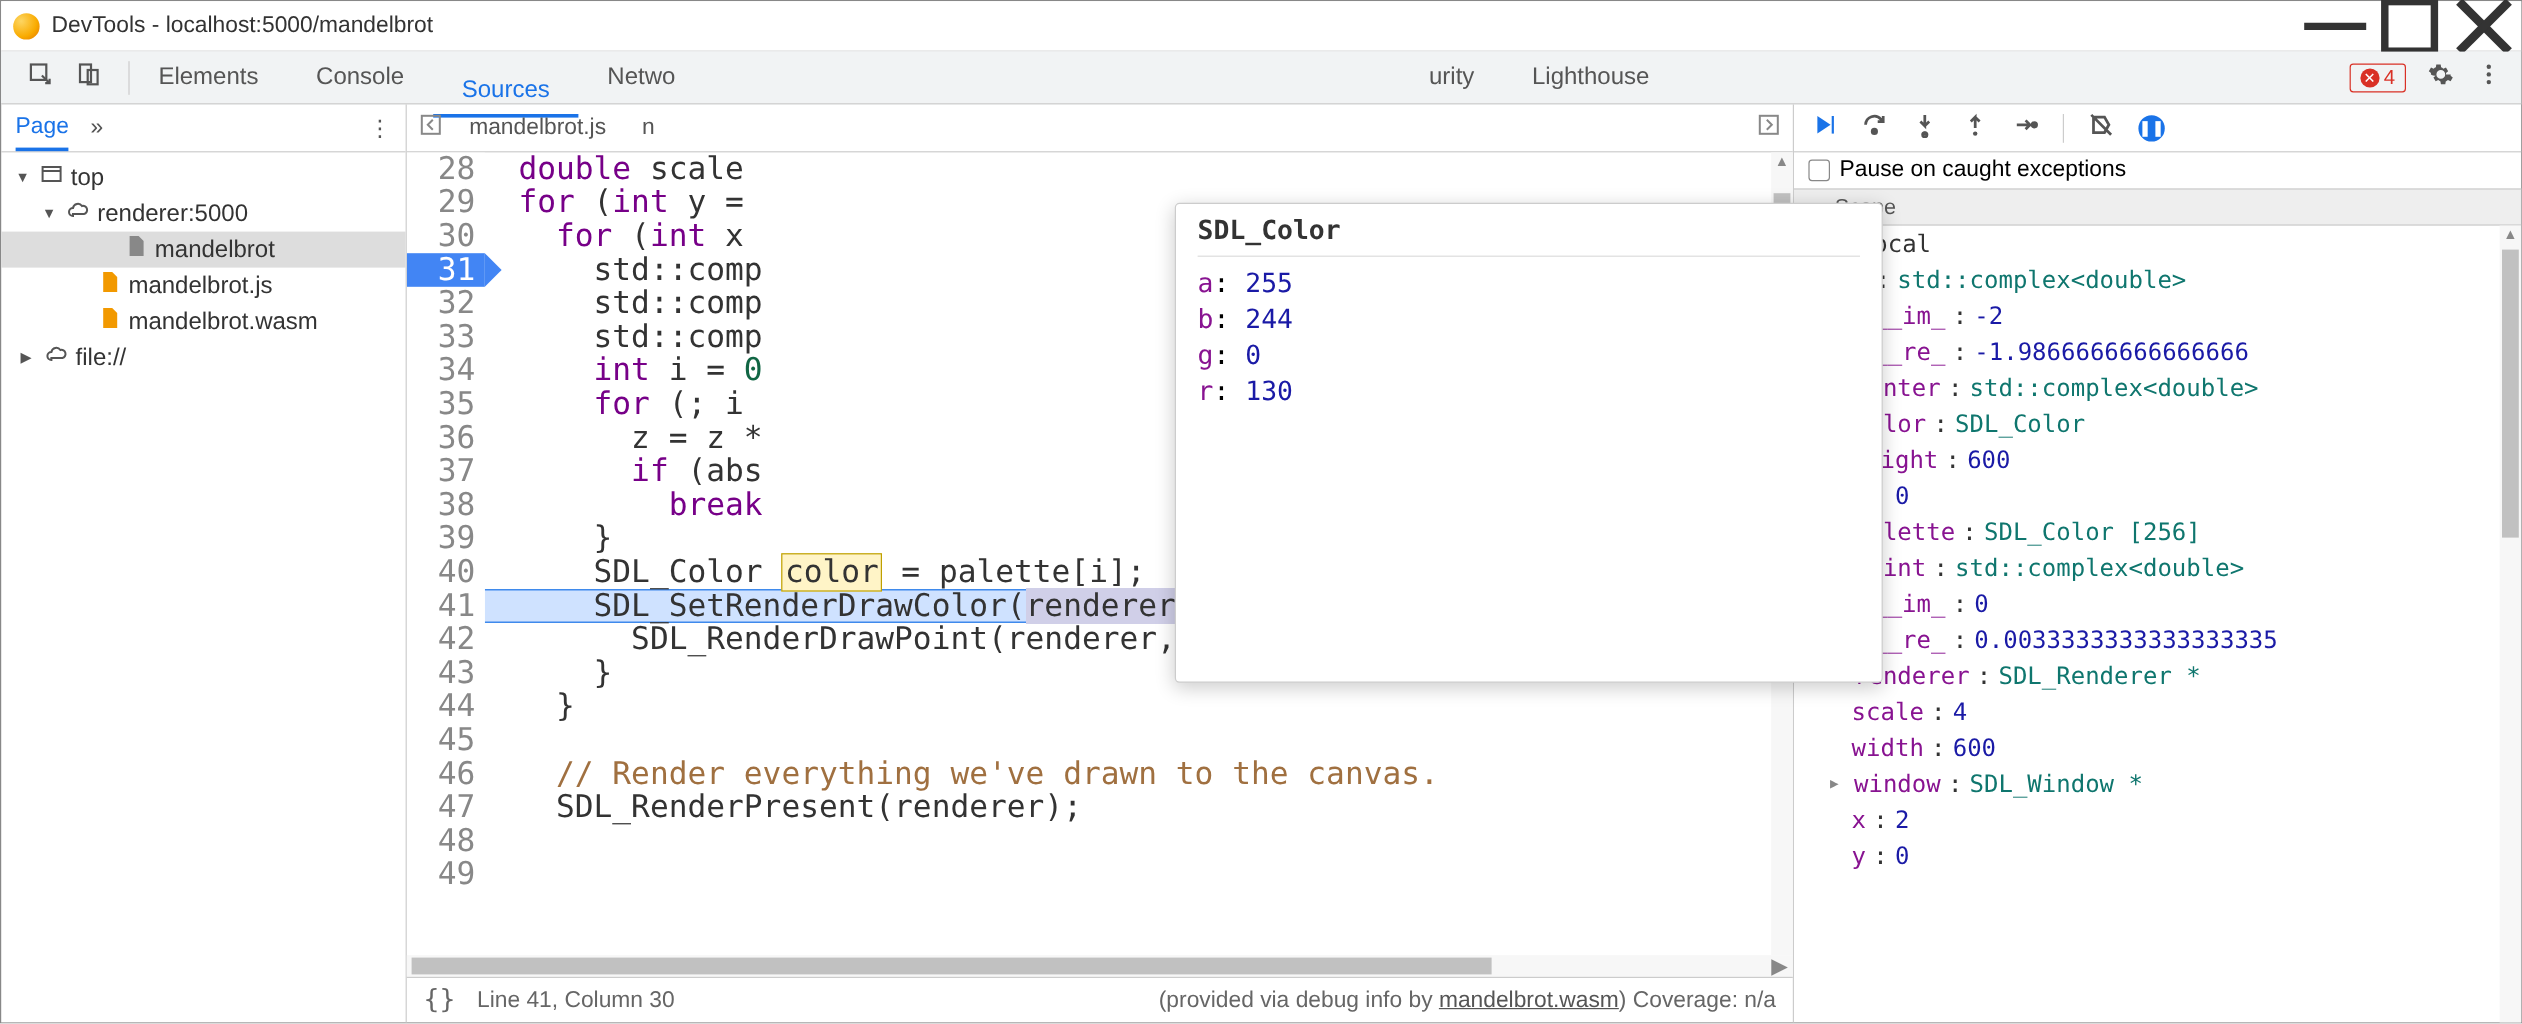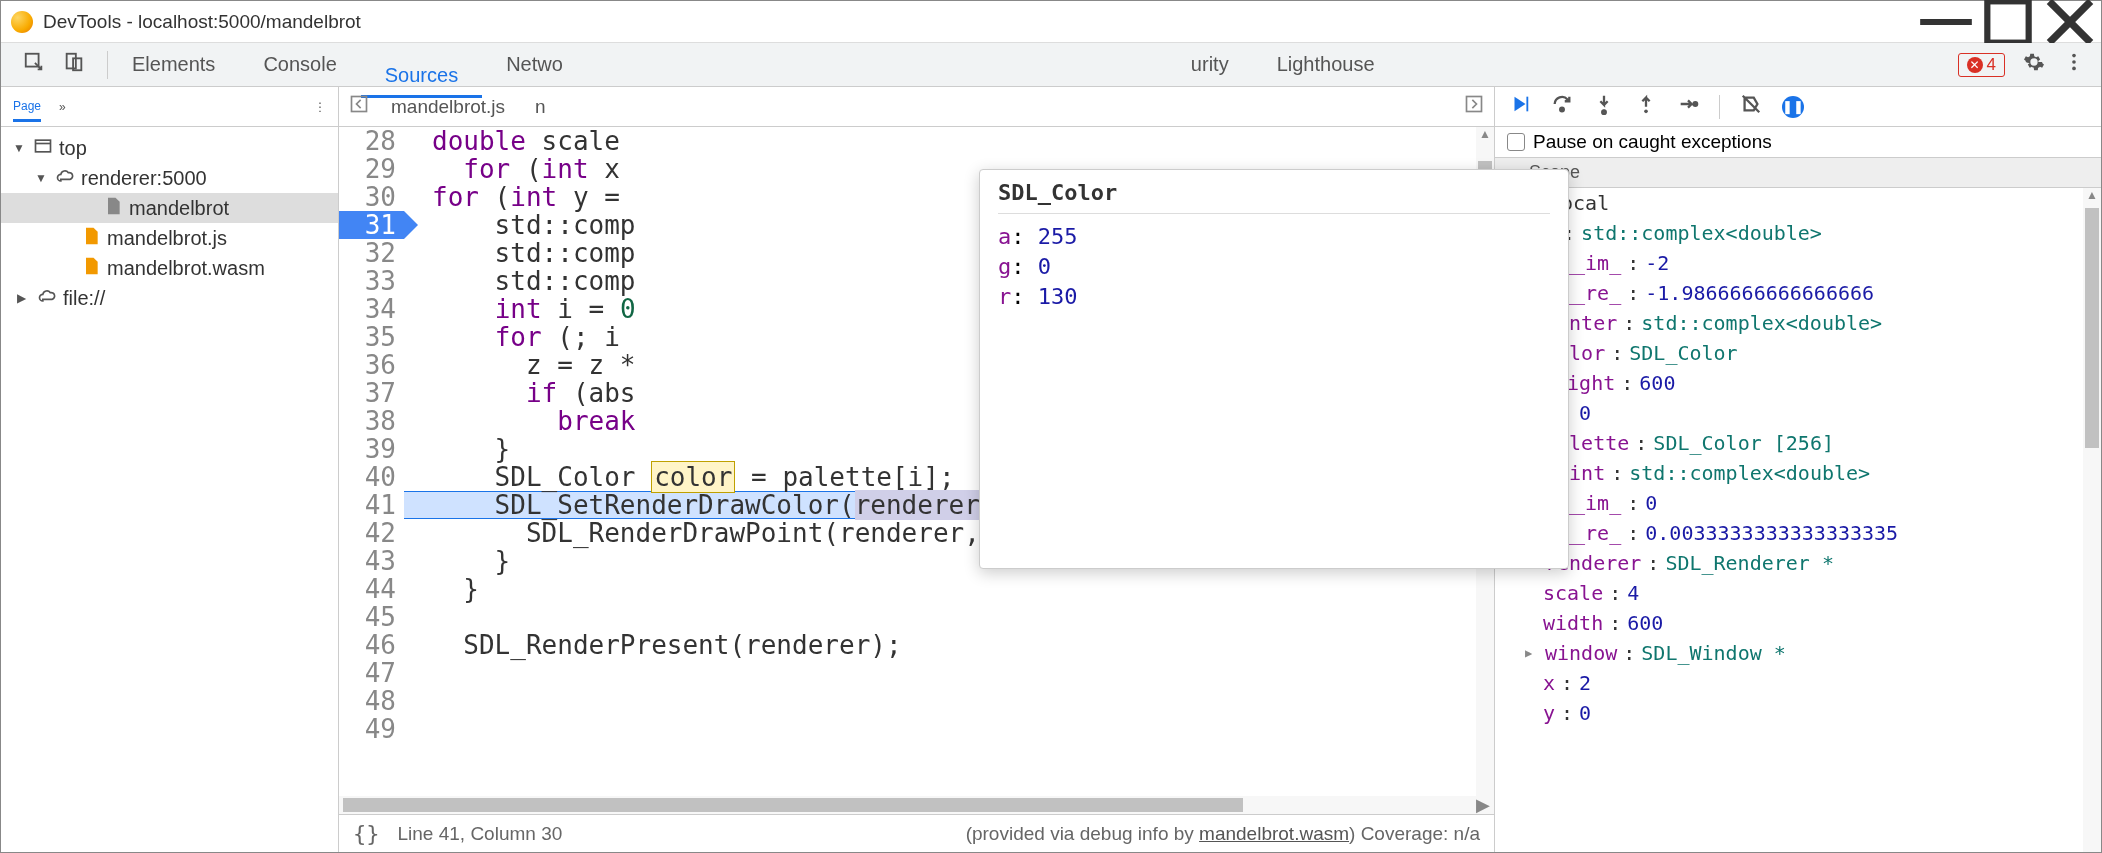--- a/index.html
+++ b/index.html
@@ -54,21 +54,21 @@
 .tabright { margin-left: auto; display: flex; align-items: center; gap: 18px; padding-right: 16px; }
 .errbadge {
   border: 1px solid #d93025; border-radius: 3px; padding: 1px 8px;
   display: flex; align-items: center; gap: 4px; color: #d93025; font-size: 17px;
 }
 .errbadge .circ { width: 16px; height: 16px; background: #d93025; border-radius: 50%; color: #fff; font-size: 12px; display: flex; align-items: center; justify-content: center; }
 .gear svg, .more svg { width: 22px; height: 22px; }
 .body { flex: 1; display: flex; min-height: 0; }
 
 .leftpanel { width: 338px; border-right: 1px solid #ccc; display: flex; flex-direction: column; }
-.lp-tabs { height: 40px; border-bottom: 1px solid #ccc; display: flex; align-items: center; padding: 0 12px; gap: 18px; font-size: 12px; }
+.lp-tabs { height: 40px; border-bottom: 1px solid #ccc; display: flex; align-items: center; padding: 0 12px; gap: 18px; font-size: 19px; }
 .lp-tabs .pg { color: #1a73e8; border-bottom: 3px solid #1a73e8; padding-bottom: 6px; position: relative; top: 4px; }
 .lp-tabs .chev { color: #555; }
 .lp-tabs .menu { margin-left: auto; color: #555; }
 .lp-tree { padding: 6px 0; font-size: 20px; color: #333; }
 .lp-row { display: flex; align-items: center; height: 30px; padding-left: 12px; gap: 6px; }
 .tri { width: 14px; display: inline-block; color: #555; font-size: 12px; }
 .fold-icon svg, .cloud-icon svg, .file-icon svg { width: 20px; height: 20px; flex-shrink: 0; }
 .file-yellow svg path { fill: #f29900; }
 .file-gray svg path { fill: #888; }
 .lp-row.sel { background: #ddd; }
@@ -300,37 +300,38 @@
           <div class="ln">43</div>
           <div class="ln">44</div>
           <div class="ln">45</div>
           <div class="ln">46</div>
           <div class="ln">47</div>
           <div class="ln">48</div>
           <div class="ln">49</div>
         </div>
         <div class="codebody">
           <div class="codeline"><span class="kw">double</span> scale </div>
+          <div class="codeline"><span class="kw">for</span> (<span class="kw">int</span> y =</div>
           <div class="codeline">  <span class="kw">for</span> (<span class="kw">int</span> x</div>
-          <div class="codeline"><span class="kw">for</span> (<span class="kw">int</span> y =</div>
           <div class="codeline">    std::comp<span style="margin-left:580px" class="debugvals">ouble)<span class="hi">D</span><span>y </span><span class="hi">D</span><span>/ </span><span class="hi">D</span><span>hei</span></span></div>
           <div class="codeline">    std::comp</div>
           <div class="codeline">    std::comp</div>
           <div class="codeline">    <span class="kw">int</span> i = <span class="num">0</span></div>
           <div class="codeline">    <span class="kw">for</span> (; i </div>
           <div class="codeline">      z = z *</div>
           <div class="codeline">      <span class="kw">if</span> (abs</div>
           <div class="codeline">        <span class="kw">break</span></div>
           <div class="codeline">    }</div>
           <div class="codeline">    SDL_Color <span class="box">color</span><span> = palette[i];</span></div>
           <div class="codeline cur">    SDL_SetRenderDrawColor(<span class="sel2">renderer</span><span>, color.r, color.g, color.b, color.a);</span></div>
           <div class="codeline">      SDL_RenderDrawPoint(renderer, x, y);</div>
           <div class="codeline">    }</div>
           <div class="codeline">  }</div>
           <div class="codeline"></div>
+          <div class="codeline"><span class="cmt">  // Render everything we've drawn to the canvas.</span></div>
           <div class="codeline">  SDL_RenderPresent(renderer);</div>
           <div class="codeline"></div>
           <div class="codeline"></div>
         </div>
       </div>
       <div class="vscroll">
         <div style="text-align:center;color:#888;font-size:12px">▲</div>
         <div class="vthumb"></div>
       </div>
       <div class="hscroll">
@@ -341,20 +342,21 @@
         <span class="sb-brace">{}</span>
         <span>Line 41, Column 30</span>
         <span class="sb-right">
           <span>(provided via debug info by </span><a href="#">mandelbrot.wasm</a><span>)</span><span> Coverage: n/a</span>
         </span>
       </div>
 
       <div class="tooltip">
         <div class="ttitle">SDL_Color</div>
         <div class="trow"><span class="tkey">a</span>: <span class="tval">255</span></div>
+        <div class="trow"><span class="tkey">b</span>: <span class="tval">244</span></div>
         <div class="trow"><span class="tkey">g</span>: <span class="tval">0</span></div>
         <div class="trow"><span class="tkey">r</span>: <span class="tval">130</span></div>
       </div>
     </div>
 
     <div class="rightpanel">
       <div class="dbg-toolbar">
         <span><svg viewBox="0 0 24 24" fill="#1a73e8">
               <path d="M6 4l12 8-12 8V4z"></path>
               <rect x="19" y="4" width="2" height="16"></rect>

